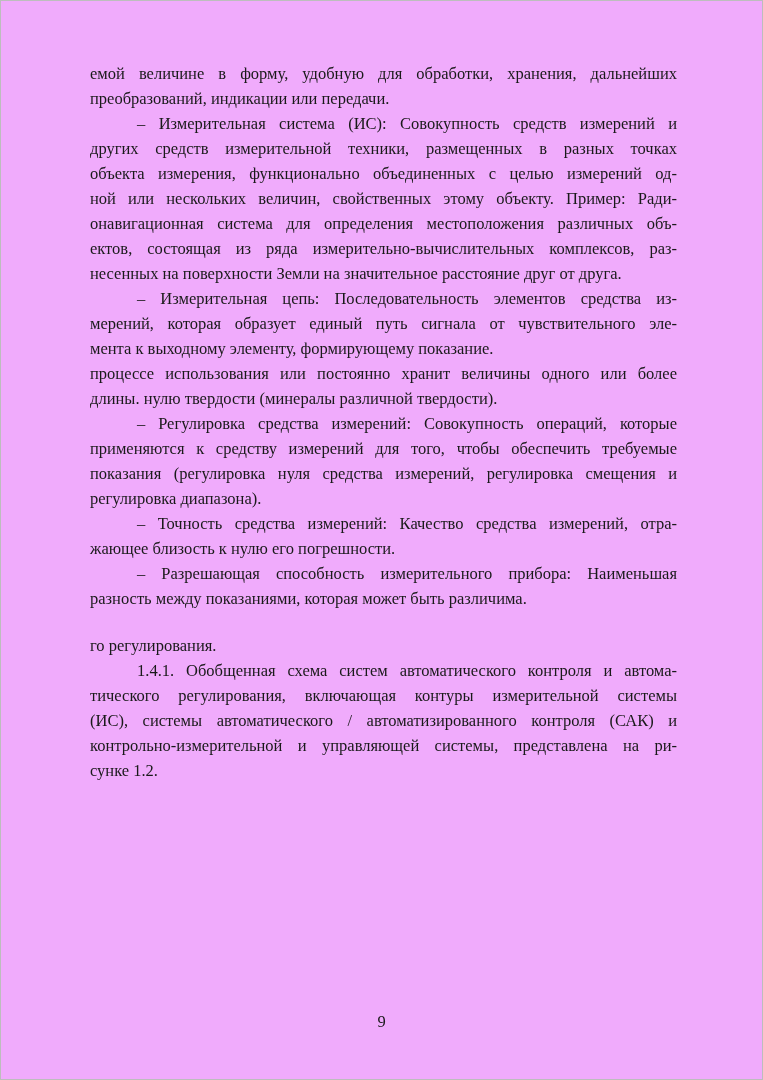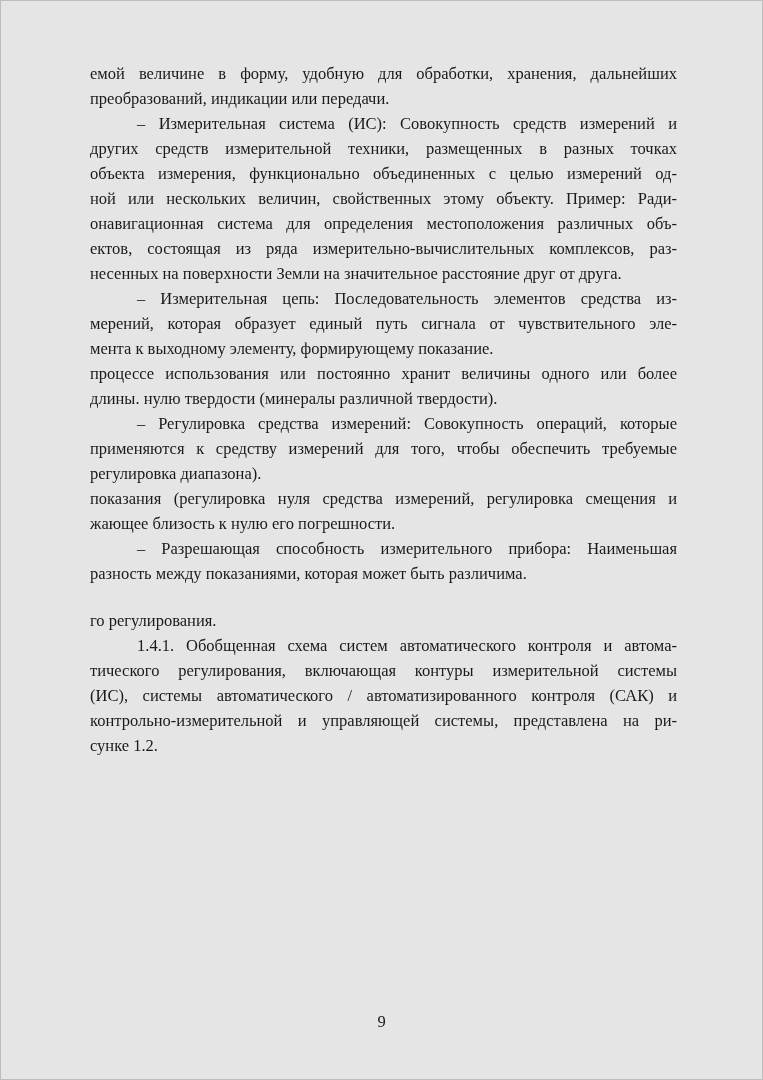--- a/index.html
+++ b/index.html
@@ -10,21 +10,21 @@
   body {
     width: 763px;
     height: 1080px;
     overflow: hidden;
   }
   .page {
     position: relative;
     width: 763px;
     height: 1080px;
     box-sizing: border-box;
-    background: #e5e5e5;
+    background: #f0abfc;
     border: 1px solid #bdbdbd;
     font-family: "Liberation Serif", "DejaVu Serif", serif;
     color: #1a1a1a;
   }
   .text-block {
     position: absolute;
     top: 60px;
     left: 89px;
     width: 587px;
     font-size: 16.5px;
@@ -80,24 +80,25 @@
         <div class="line">мерений, которая образует единый путь сигнала от чувствительного эле-</div>
         <div class="line last">мента к выходному элементу, формирующему показание.</div>
       </div>
       <div class="paragraph">
         <div class="line">процессе использования или постоянно хранит величины одного или более</div>
         <div class="line last">длины. нулю твердости (минералы различной твердости).</div>
       </div>
       <div class="paragraph">
         <div class="line first-indent">– Регулировка средства измерений: Совокупность операций, которые</div>
         <div class="line">применяются к средству измерений для того, чтобы обеспечить требуемые</div>
+        <div class="line">показания (регулировка нуля средства измерений, регулировка смещения и</div>
         <div class="line last">регулировка диапазона).</div>
-        <div class="line">показания (регулировка нуля средства измерений, регулировка смещения и</div>
       </div>
       <div class="paragraph">
+        <div class="line first-indent">– Точность средства измерений: Качество средства измерений, отра-</div>
         <div class="line last">жающее близость к нулю его погрешности.</div>
       </div>
       <div class="paragraph">
         <div class="line first-indent">– Разрешающая способность измерительного прибора: Наименьшая</div>
         <div class="line last">разность между показаниями, которая может быть различима.</div>
       </div>
       <div class="paragraph space-before">
         <div class="line last">го регулирования.</div>
       </div>
       <div class="paragraph">

